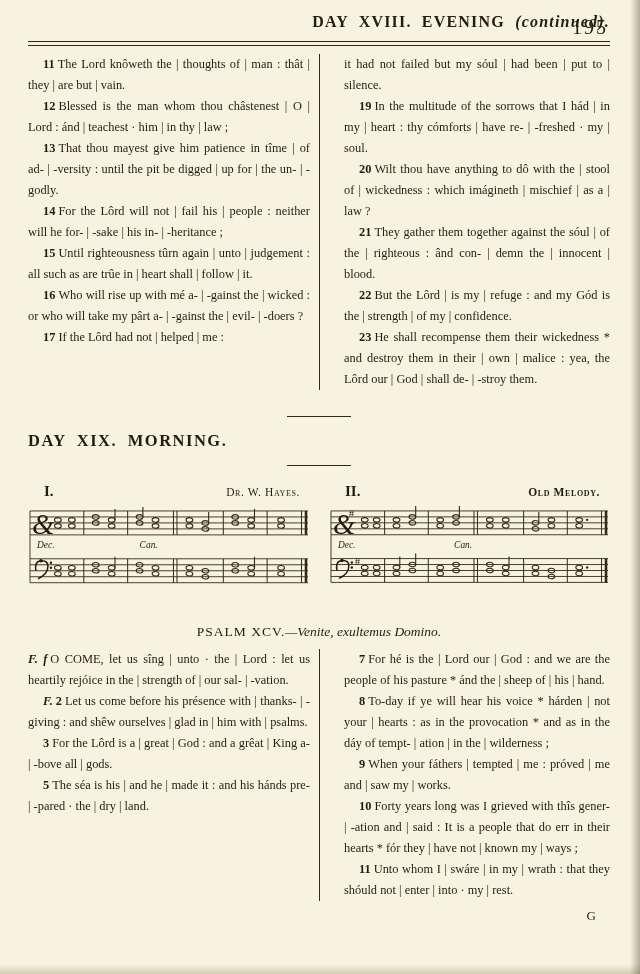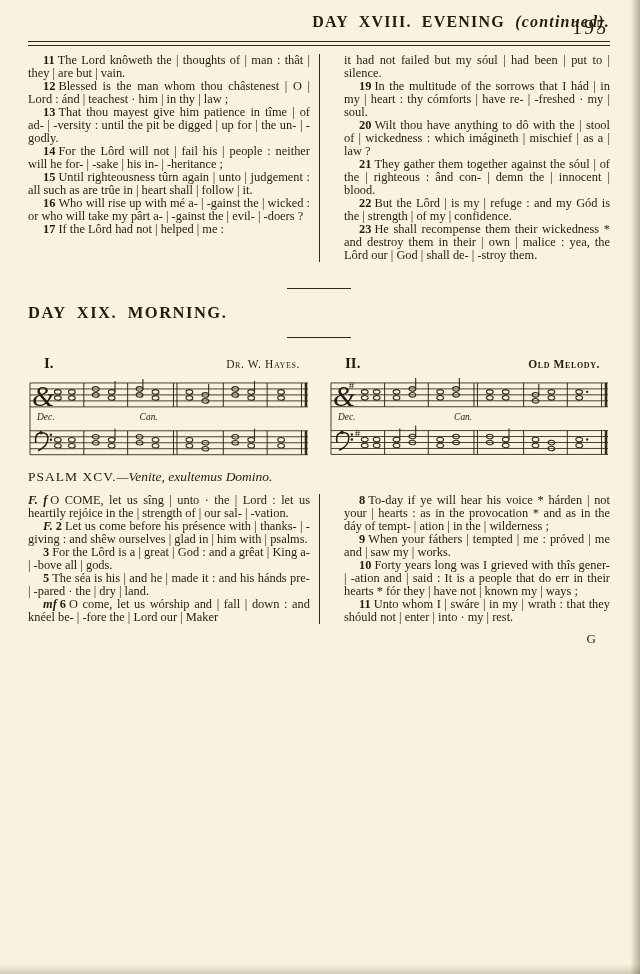--- a/index.html
+++ b/index.html
@@ -11,21 +11,21 @@
   .page::before{content:"";position:absolute;left:0;bottom:0;width:100%;height:10px;
     background:linear-gradient(to bottom,rgba(76,60,32,0),rgba(76,60,32,.22));pointer-events:none;z-index:2}
 
   .pg-header{position:relative;height:24px;text-align:right}
   .htitle{font-size:16px;font-weight:bold;letter-spacing:1.2px;word-spacing:5px}
   .htitle .cont{font-style:italic}
   .pgnum{position:absolute;right:2px;top:3px;font-size:20px;letter-spacing:2px}
   .double-rule{margin-top:4px;border-top:1.8px solid #32291a;border-bottom:1px solid #32291a;height:4.5px}
 
   .columns{display:flex;margin-top:8px}
-  .col{width:50%;font-size:12.4px;line-height:13px;text-align:justify}
+  .col{width:50%;font-size:12.4px;line-height:21px;text-align:justify}
   .col.cleft{padding-right:9px}
   .col.cright{border-left:1px solid #32291a;padding-left:24px}
   .verse{text-indent:15px}
   .verse.no-indent{text-indent:0}
   .vnum{font-weight:bold;margin-right:3px}
   .vpre{font-style:italic;font-weight:bold;margin-right:3px}
   .vnum:empty,.vpre:empty{margin-right:0}
 
   .sect-rule{width:64px;border-top:1.6px solid #32291a;margin:26px auto 0}
   .day-title{text-align:left;font-size:16.5px;font-weight:bold;letter-spacing:1.5px;word-spacing:5px;margin-top:14px}
@@ -34,21 +34,21 @@
   .chants{display:flex;margin-top:17px}
   .chant-block{width:50%}
   .chant-block.first{padding-right:9px}
   .chant-block.second{padding-left:10px}
   .chant-head{display:flex;justify-content:space-between;align-items:baseline;padding:0 10px 1px 16px}
   .chant-no{font-size:15px;font-weight:bold}
   .composer{font-size:11.5px;font-variant:small-caps;letter-spacing:.6px}
   .chant-block.second .composer{font-weight:bold}
   .chant{width:100%;height:auto;display:block}
 
-  .psalm-title{margin-top:5px;text-align:left;font-size:13.5px;font-weight:normal}
+  .psalm-title{margin-top:32px;text-align:center;font-size:13.5px;font-weight:normal}
   .psalm-title .lbl{letter-spacing:1px}
   .columns.second{margin-top:9px}
   .sig{margin-top:7px;text-align:right;padding-right:14px;font-size:13px}
 </style>
 </head>
 <body>
 
 <div class="page">
 
   <header class="pg-header">
@@ -299,23 +299,23 @@
   </section>
 
   <h3 class="psalm-title"><span class="lbl">PSALM XCV.</span><i>—Venite, exultemus Domino.</i></h3>
 
   <section class="columns second">
     <div class="col cleft">
       <p class="verse no-indent"><i class="vpre">F. f</i><b class="vnum"></b><span class="vtext">O COME, let us sîng | unto · the | Lord : let us heartily rejóice in the | strength of | our sal- | -vation.</span></p>
       <p class="verse"><i class="vpre">F.</i><b class="vnum">2</b><span class="vtext">Let us come before his présence with | thanks- | -giving : and shêw ourselves | glad in | him with | psalms.</span></p>
       <p class="verse"><i class="vpre"></i><b class="vnum">3</b><span class="vtext">For the Lôrd is a | great | God : and a grêat | King a- | -bove all | gods.</span></p>
       <p class="verse"><i class="vpre"></i><b class="vnum">5</b><span class="vtext">The séa is his | and he | made it : and his hánds pre- | -pared · the | dry | land.</span></p>
-      <p class="verse"><i class="vpre">mf</i><b class="vnum">6</b><span class="vtext">O come, let us wórship and | fall | down : and knéel be- | -fore the | Lord our | Maker</span></p>
     </div>
     <div class="col cright">
+      <p class="verse"><b class="vnum">7</b><span class="vtext">For hé is the | Lord our | God : and we are the people of his pasture * ánd the | sheep of | his | hand.</span></p>
       <p class="verse"><b class="vnum">8</b><span class="vtext">To-day if ye will hear his voice * hárden | not your | hearts : as in the provocation * and as in the dáy of tempt- | ation | in the | wilderness ;</span></p>
       <p class="verse"><b class="vnum">9</b><span class="vtext">When your fáthers | tempted | me : próved | me and | saw my | works.</span></p>
       <p class="verse"><b class="vnum">10</b><span class="vtext">Forty years long was I grieved with thîs gener- | -ation and | said : It is a people that do err in their hearts * fór they | have not | known my | ways ;</span></p>
       <p class="verse"><b class="vnum">11</b><span class="vtext">Unto whom I | swáre | in my | wrath : that they shóuld not | enter | into · my | rest.</span></p>
     </div>
   </section>
 
   <div class="sig">G</div>
 
 </div>

